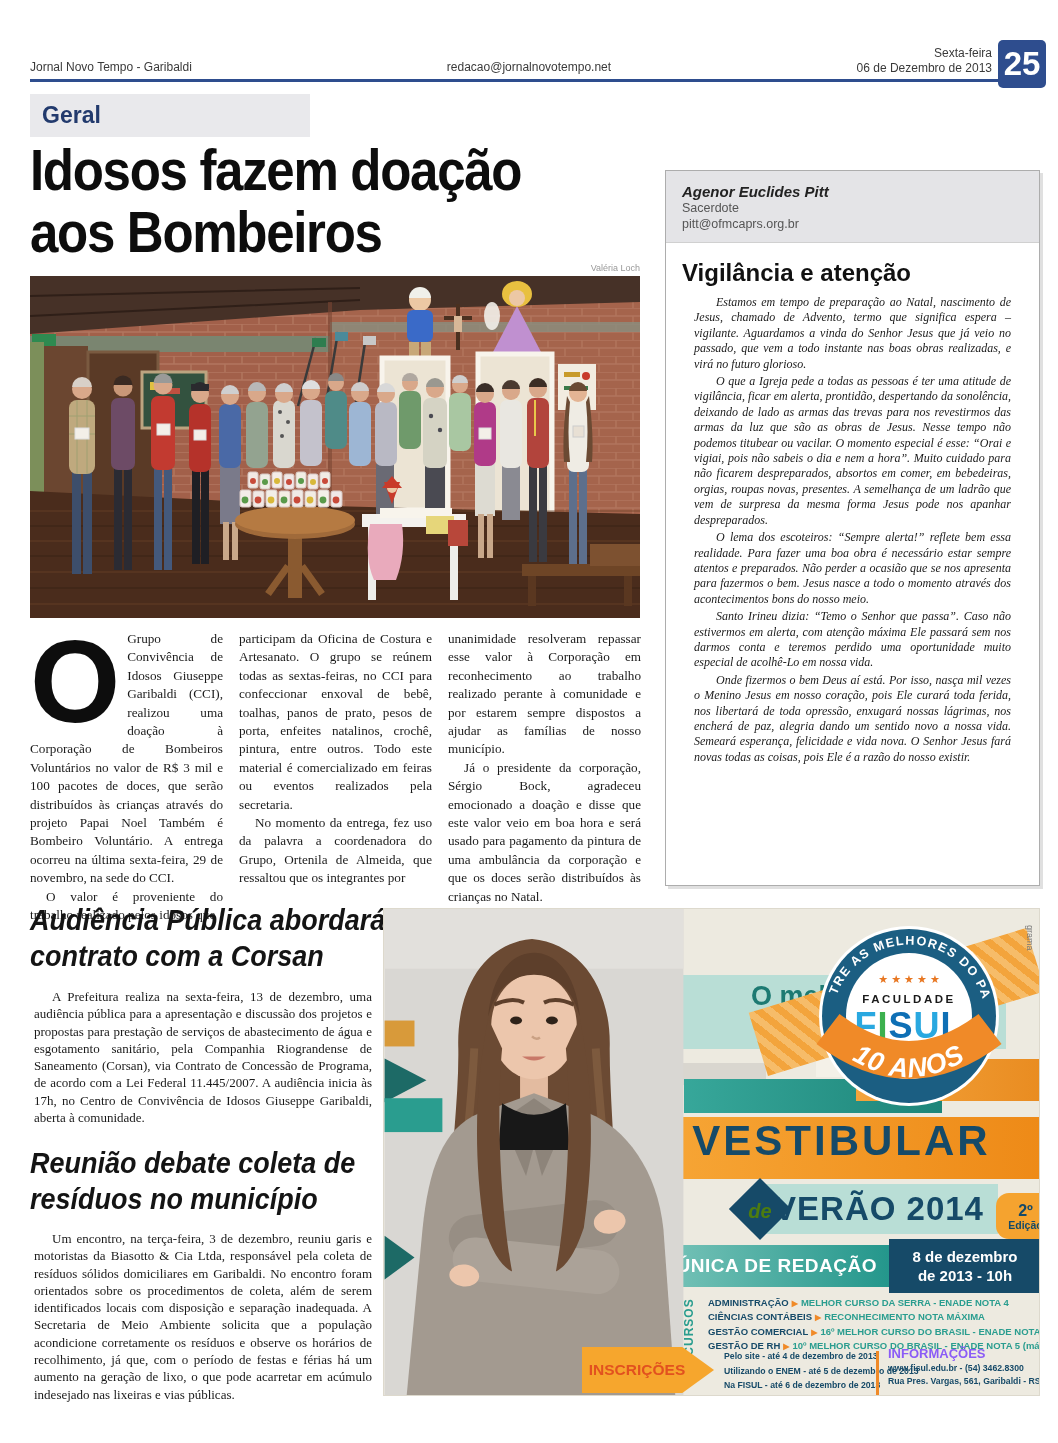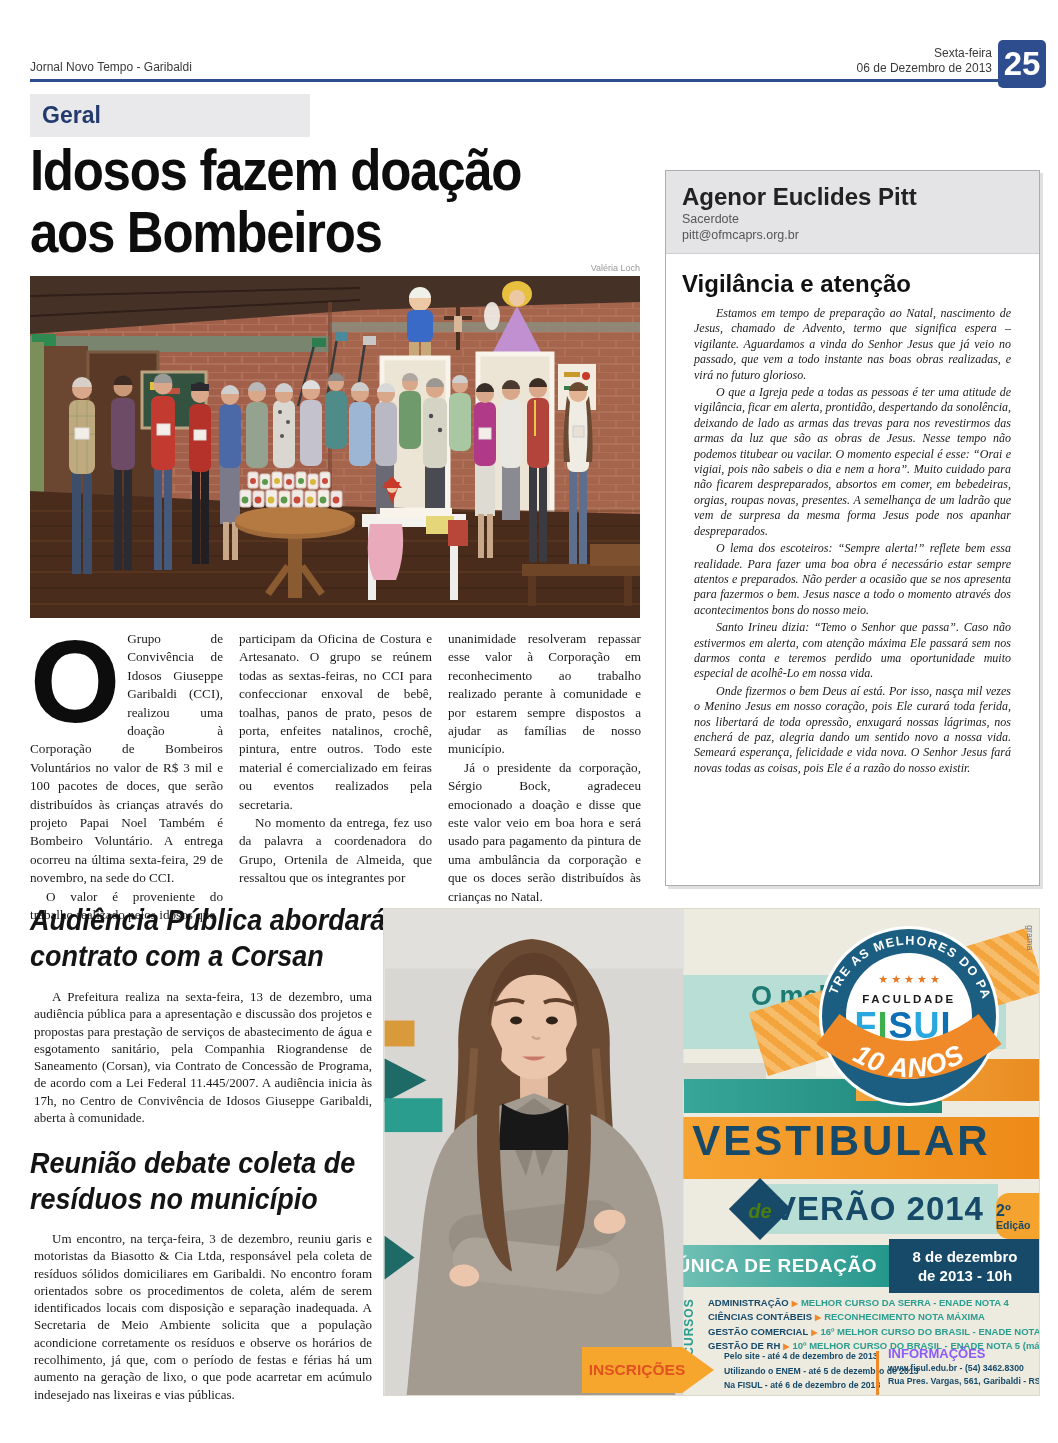--- a/index.html
+++ b/index.html
@@ -24,22 +24,22 @@
   #cols{left:30px;top:630px;width:612px;display:flex;gap:16px;}
   .col{width:193px;font-size:13.2px;line-height:18.4px;text-align:justify;}
   .col p{margin:0;}
   .col p.ind{text-indent:16px;}
   .dropcap{float:left;font-family:"Liberation Sans",sans-serif;font-weight:bold;
            font-size:116px;line-height:100px;margin:2px 7px 0 0;color:#0d0d0d;}
   
   #opbox{left:665px;top:170px;width:375px;height:716px;background:#fff;border:1px solid #adadad;
          box-shadow:3px 3px 0 rgba(0,0,0,.12);box-sizing:border-box;}
   #ophead{background:#e4e4e7;padding:12px 16px 10px 16px;border-bottom:1px solid #d0d0d0;}
-  #opauthor{font-family:"Liberation Sans",sans-serif;font-weight:bold;
-            font-size:24px;color:#222;}
+  #opauthor{font-family:"Liberation Sans",sans-serif;font-weight:bold;font-style:italic;
+            font-size:15px;color:#222;}
   .opmeta{font-family:"Liberation Sans",sans-serif;font-size:12.5px;color:#555;line-height:16px;}
   #optitle{font-family:"Liberation Sans",sans-serif;font-weight:bold;font-size:24px;color:#111;
            margin:16px 16px 8px 16px;}
   #opbody{margin:0 28px;font-style:italic;font-size:12px;line-height:15.4px;text-align:justify;}
   #opbody p{margin:0 0 2px 0;text-indent:22px;}
   
   .newshead{font-family:"Liberation Sans",sans-serif;font-style:italic;font-weight:bold;
             font-size:29px;line-height:34px;color:#141414;transform:scaleX(.93);transform-origin:left top;
             white-space:nowrap;}
   .newsbody{width:346px;font-size:13px;line-height:17.3px;text-align:justify;}
@@ -59,21 +59,21 @@
                     letter-spacing:3px;color:#164a68;}
   #veraobar{left:376px;top:275px;width:238px;height:50px;background:#b9ded6;z-index:1;
             display:flex;align-items:center;justify-content:center;}
   #veraobar span{font-family:"Liberation Sans",sans-serif;font-weight:bold;font-size:33px;
                  letter-spacing:1px;color:#164a68;}
   #dediamond{left:354px;top:278px;width:44px;height:44px;background:#164a68;transform:rotate(45deg);z-index:2;}
   #delabel{left:354px;top:282px;width:44px;height:40px;z-index:3;display:flex;align-items:center;
            justify-content:center;color:#4d7c0f;font-family:"Liberation Sans",sans-serif;
            font-weight:bold;font-style:italic;font-size:20px;}
   #edition{left:612px;top:284px;width:59px;height:46px;background:#f5a32f;z-index:1;
-           display:flex;flex-direction:column;justify-content:center;
+           display:flex;flex-direction:column;align-items:center;justify-content:center;
            font-family:"Liberation Sans",sans-serif;font-weight:bold;color:#164a68;border-radius:13px;}
   #provabar{left:215px;top:336px;width:292px;height:42px;z-index:1;
             background:linear-gradient(90deg,#8fd0c5,#23968b);
             display:flex;align-items:center;justify-content:flex-end;padding-right:14px;box-sizing:border-box;}
   #provabar span{font-family:"Liberation Sans",sans-serif;font-weight:bold;font-size:19px;
                  letter-spacing:.5px;color:#fff;}
   #provadate{left:505px;top:330px;width:152px;height:54px;background:#164a68;z-index:1;
              display:flex;flex-direction:column;align-items:center;justify-content:center;
              font-family:"Liberation Sans",sans-serif;font-weight:bold;font-size:15px;color:#fff;line-height:19px;}
   #cursoslbl{left:292px;top:388px;width:26px;height:60px;z-index:2;display:flex;align-items:center;justify-content:center;}
@@ -102,20 +102,21 @@
   #agency{right:4px;top:16px;z-index:2;writing-mode:vertical-rl;font-family:"Liberation Sans",sans-serif;
           font-size:9px;color:#777;}
   #badge{left:430px;top:12px;width:190px;height:190px;z-index:2;}
 </style>
 </head>
 <body>
 
 <div id="page">
 
   <div class="abs mast" style="left:30px;top:60px;">Jornal Novo Tempo - Garibaldi</div>
+  <div class="abs mast" style="left:0;right:0;top:60px;text-align:center;">redacao@jornalnovotempo.net</div>
   <div class="abs mast" style="right:66px;top:46px;text-align:right;line-height:15px;">
     <div>Sexta-feira</div>
     <div>06 de Dezembro de 2013</div>
   </div>
   <div id="rule" class="abs"></div>
   <div id="pagenum" class="abs">25</div>
 
   <div id="geral" class="abs">Geral</div>
 
   <div class="abs headline" style="left:30px;top:140px;">Idosos fazem doação</div>

